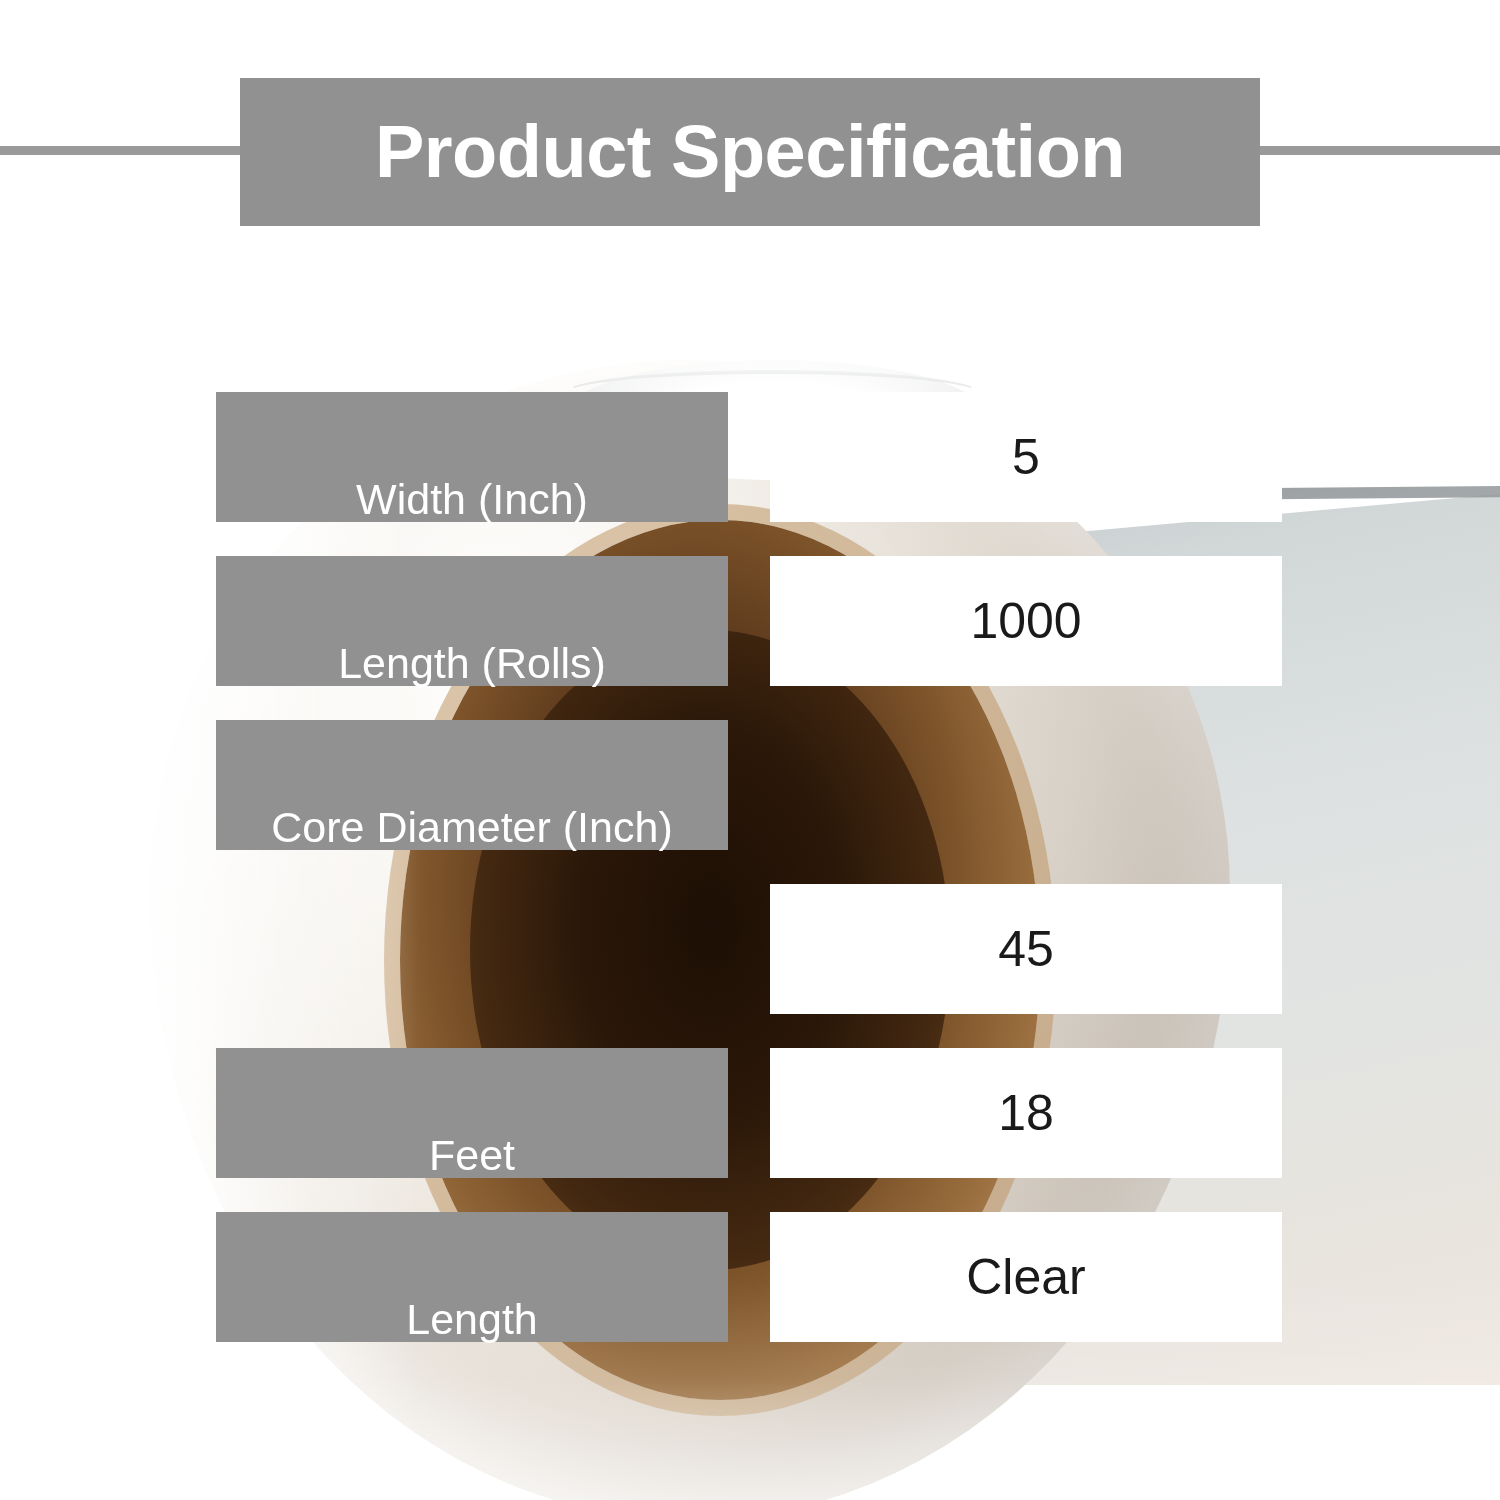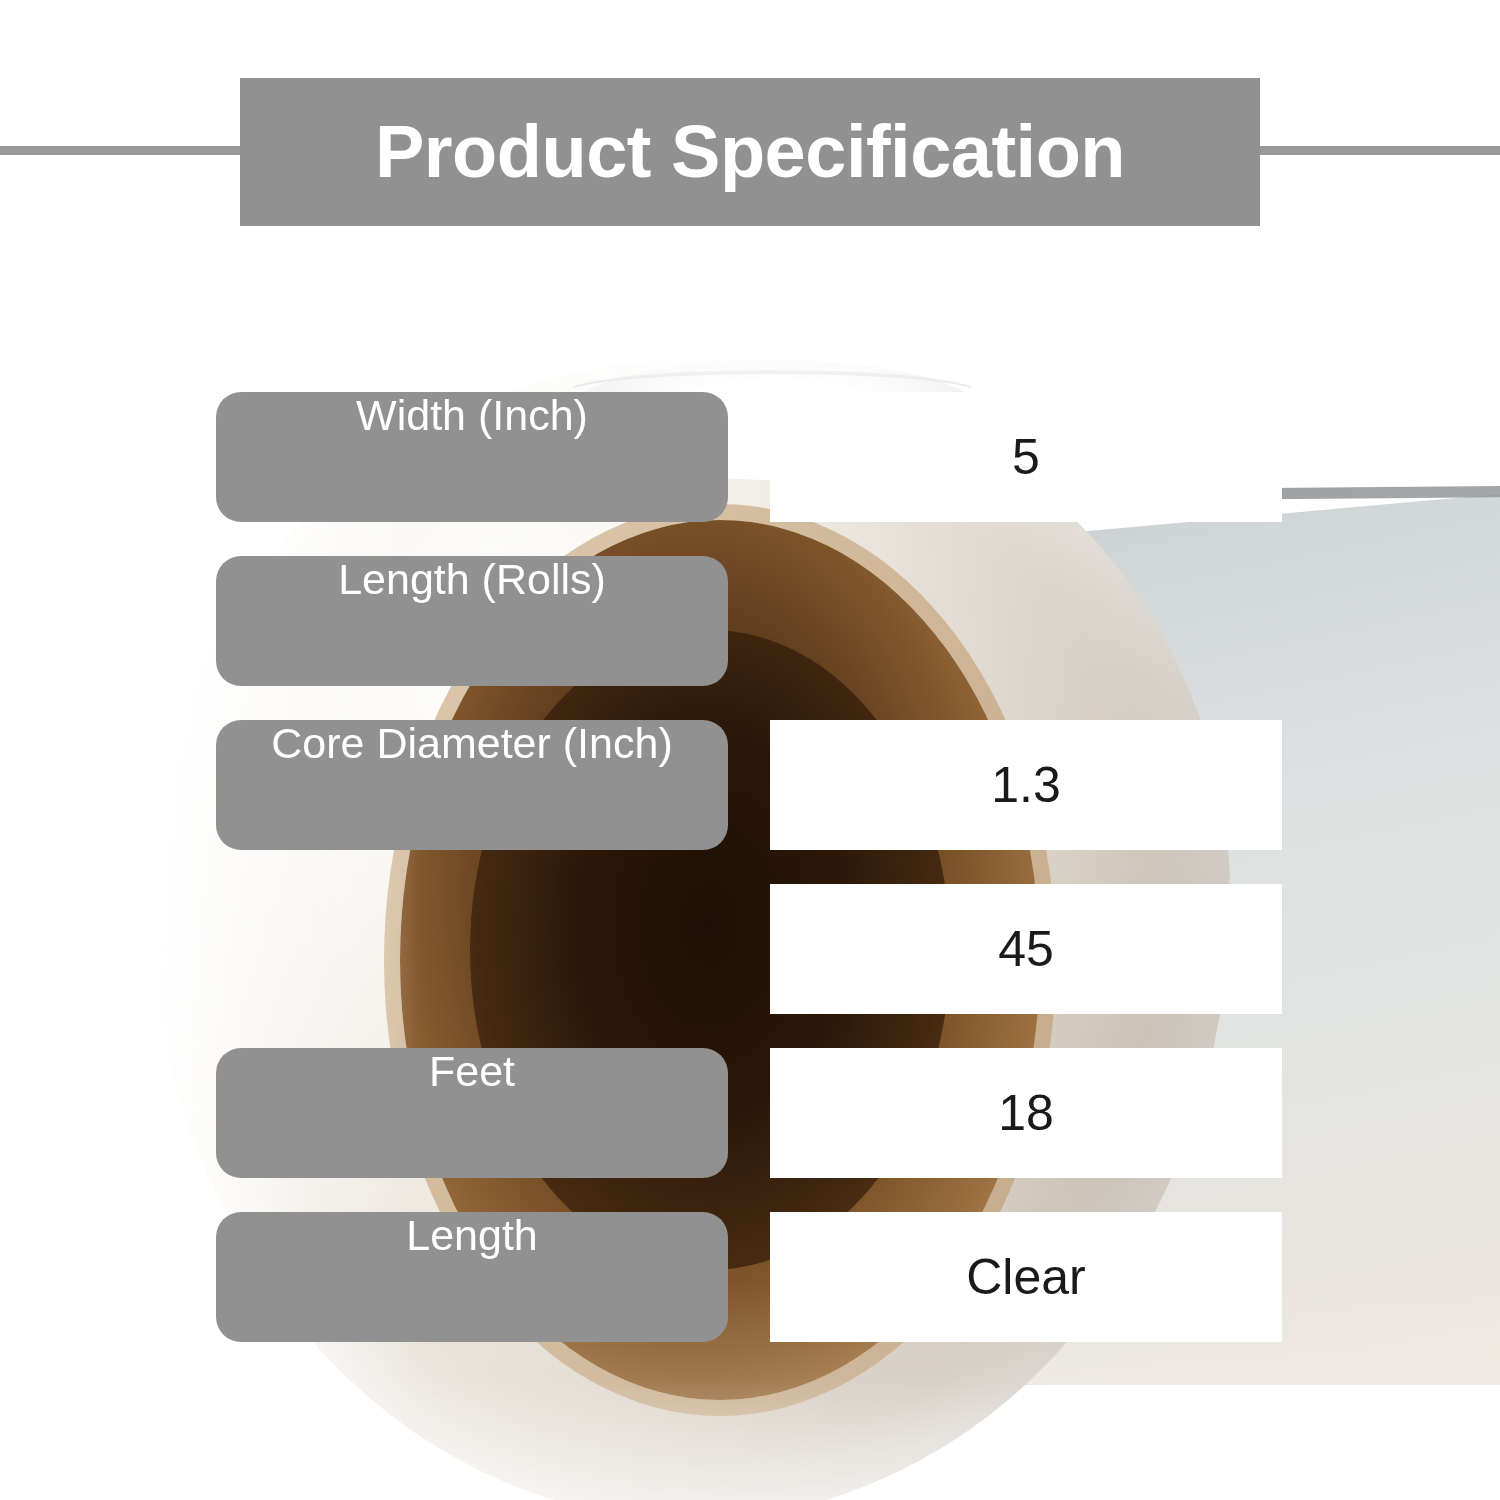--- a/index.html
+++ b/index.html
@@ -163,24 +163,23 @@
     height:130px;
     margin-bottom:34px;
   }
   .spec-row:last-child { margin-bottom:0; }
 
   .spec-label {
     position:absolute;
     left:216px; top:0;
     width:512px; height:130px;
     background:#919191;
-    display:flex; align-items:flex-start; justify-content:center;
+    display:flex; align-items:flex-end; justify-content:center;
     text-align:center;
     padding:0 14px;
-    border-radius:25px;
   }
   .spec-label span {
     color:#ffffff;
     font-family:"Liberation Sans", sans-serif;
     font-weight:400;
     font-size:43px;
     line-height:1.08;
   }
 
   .spec-value {
@@ -235,28 +234,28 @@
       </div>
       <div class="spec-value">
         <span>5</span>
       </div>
     </div>
 
     <div class="spec-row">
       <div class="spec-label">
         <span>Length (Rolls)</span>
       </div>
+      <div class="spec-value">
+        <span>1000</span>
+      </div>
     </div>
 
     <div class="spec-row">
       <div class="spec-label">
         <span>Core Diameter (Inch)</span>
-      </div>
-      <div class="spec-value">
-        <span>1.3</span>
       </div>
     </div>
 
     <div class="spec-row">
       <div class="spec-value">
         <span>45</span>
       </div>
     </div>
 
     <div class="spec-row">

